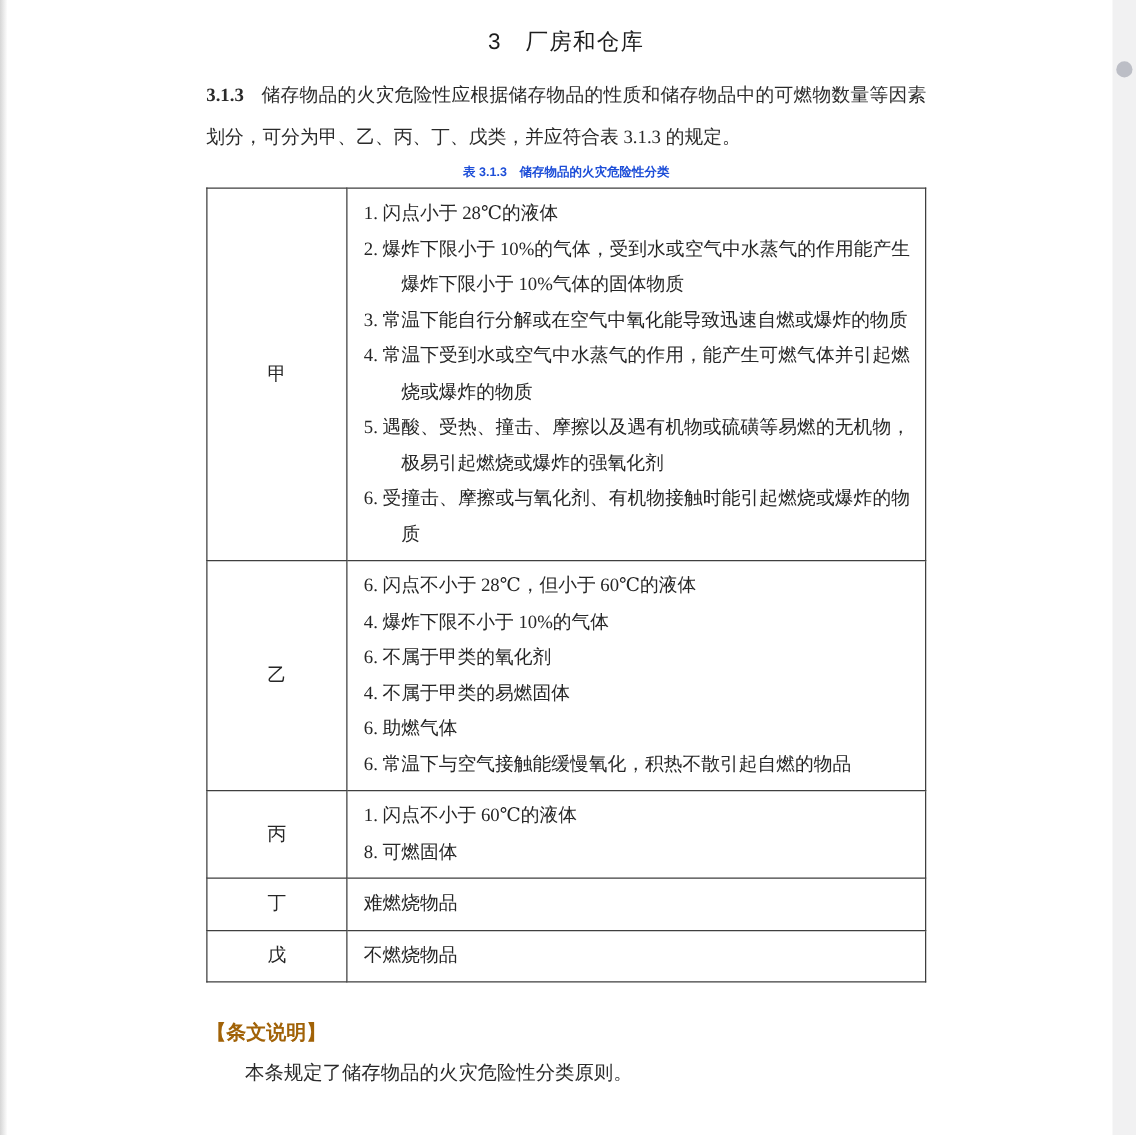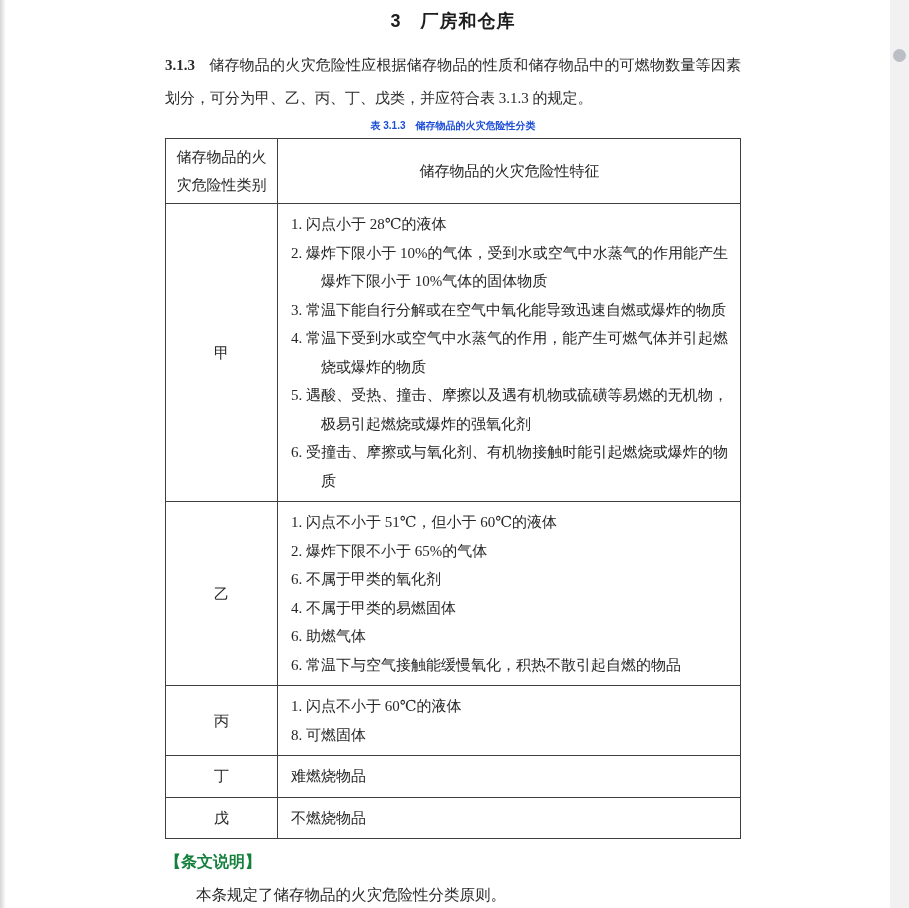--- a/index.html
+++ b/index.html
@@ -33,24 +33,24 @@
     width: 13px; height: 13px;
     border-radius: 50%;
     background: #bcbec6;
   }
   .content {
     position: absolute;
     left: 165px; top: 0;
     width: 576px;
   }
   .chapter-title {
-    margin-top: 9px;
+    margin-top: 21px;
     text-align: center;
     font-family: "Liberation Sans", "DejaVu Sans", sans-serif;
-    font-weight: bold;
+    font-weight: normal;
     font-size: 18px;
     letter-spacing: 1px;
     color: #1d1d1d;
   }
   .clause {
     margin-top: 16px;
     font-size: 15px;
     line-height: 33px;
     text-align: justify;
     color: #2a2a2a;
@@ -103,25 +103,25 @@
     line-height: 28.5px;
     padding-left: 2em;
     text-indent: -2em;
     text-align: justify;
   }
   .feat-item.plain {
     padding-left: 0;
     text-indent: 0;
   }
   .commentary-heading {
-    margin-top: 13px;
+    margin-top: 30px;
     font-family: "Liberation Sans", "DejaVu Sans", sans-serif;
     font-weight: bold;
     font-size: 16px;
-    color: #15803d;
+    color: #a16207;
   }
   .commentary-para {
     font-size: 15.5px;
     line-height: 29.5px;
     text-align: justify;
     text-indent: 2em;
     color: #2a2a2a;
   }
   .commentary-para.first {
     margin-top: 7px;
@@ -136,45 +136,38 @@
   <div class="content">
 
     <div class="chapter-title">3　厂房和仓库</div>
 
     <p class="clause"><span class="clause-num">3.1.3</span><span>储存物品的火灾危险性应根据储存物品的性质和储存物品中的可燃物数量等因素划分，可分为甲、乙、丙、丁、戊类，并应符合表 3.1.3 的规定。</span></p>
 
     <div class="table-caption">表 3.1.3　储存物品的火灾危险性分类</div>
 
     <table class="class-table">
       <tbody>
-          <tr class="hdr-row">
-        <td class="cat-cell">
-          <div>储存物品的火</div>
-          <div>灾危险性类别</div>
-        </td>
-        <td class="feat-cell feat-header">储存物品的火灾危险性特征</td>
-      </tr>
 
       <tr class="row-jia">
         <td class="cat-cell">甲</td>
         <td class="feat-cell">
           <div class="feat-item">1. 闪点小于 28℃的液体</div>
           <div class="feat-item">2. 爆炸下限小于 10%的气体，受到水或空气中水蒸气的作用能产生爆炸下限小于 10%气体的固体物质</div>
           <div class="feat-item">3. 常温下能自行分解或在空气中氧化能导致迅速自燃或爆炸的物质</div>
           <div class="feat-item">4. 常温下受到水或空气中水蒸气的作用，能产生可燃气体并引起燃烧或爆炸的物质</div>
           <div class="feat-item">5. 遇酸、受热、撞击、摩擦以及遇有机物或硫磺等易燃的无机物，极易引起燃烧或爆炸的强氧化剂</div>
           <div class="feat-item">6. 受撞击、摩擦或与氧化剂、有机物接触时能引起燃烧或爆炸的物质</div>
         </td>
       </tr>
 
       <tr class="row-yi">
         <td class="cat-cell">乙</td>
         <td class="feat-cell">
-          <div class="feat-item">1. 闪点不小于 51℃，但小于 60℃的液体</div>
-          <div class="feat-item">2. 爆炸下限不小于 65%的气体</div>
+          <div class="feat-item">6. 闪点不小于 28℃，但小于 60℃的液体</div>
+          <div class="feat-item">4. 爆炸下限不小于 10%的气体</div>
           <div class="feat-item">6. 不属于甲类的氧化剂</div>
           <div class="feat-item">4. 不属于甲类的易燃固体</div>
           <div class="feat-item">6. 助燃气体</div>
           <div class="feat-item">6. 常温下与空气接触能缓慢氧化，积热不散引起自燃的物品</div>
         </td>
       </tr>
 
       <tr class="row-bing">
         <td class="cat-cell">丙</td>
         <td class="feat-cell">

